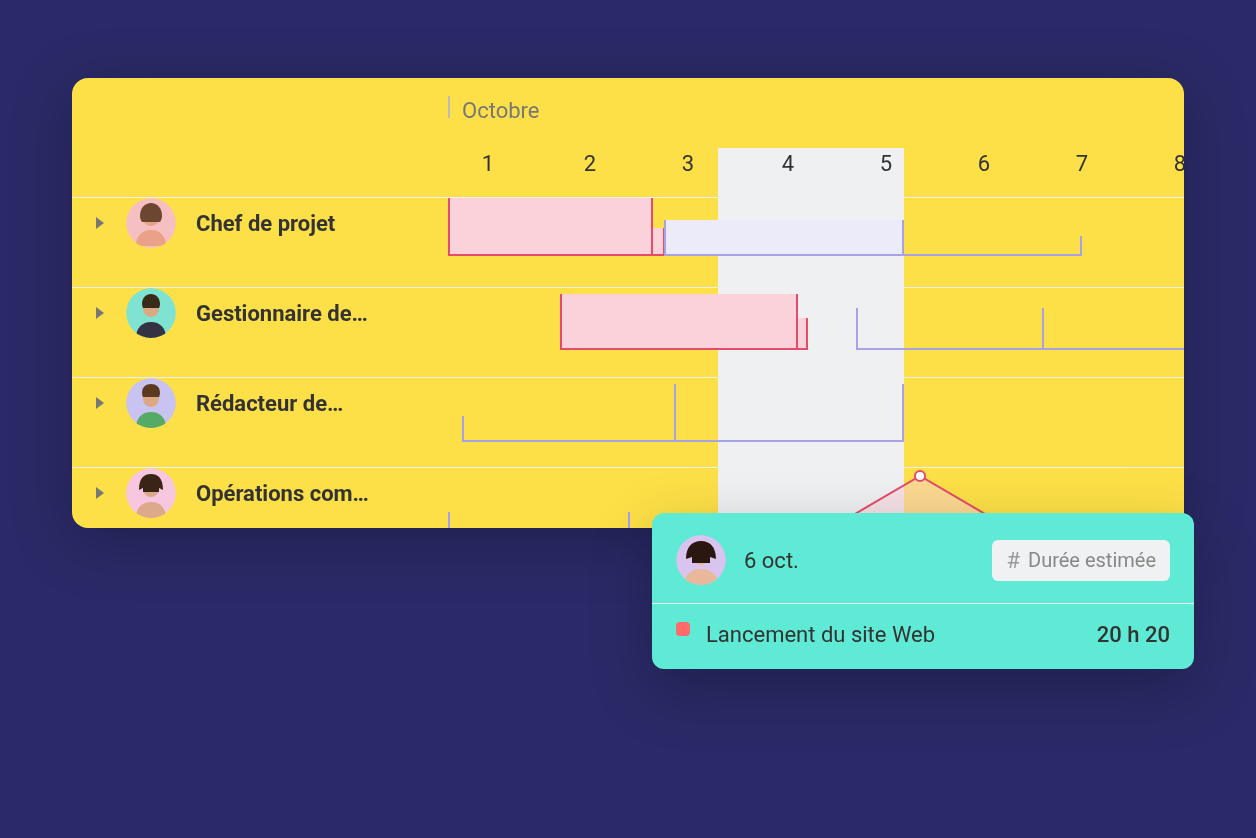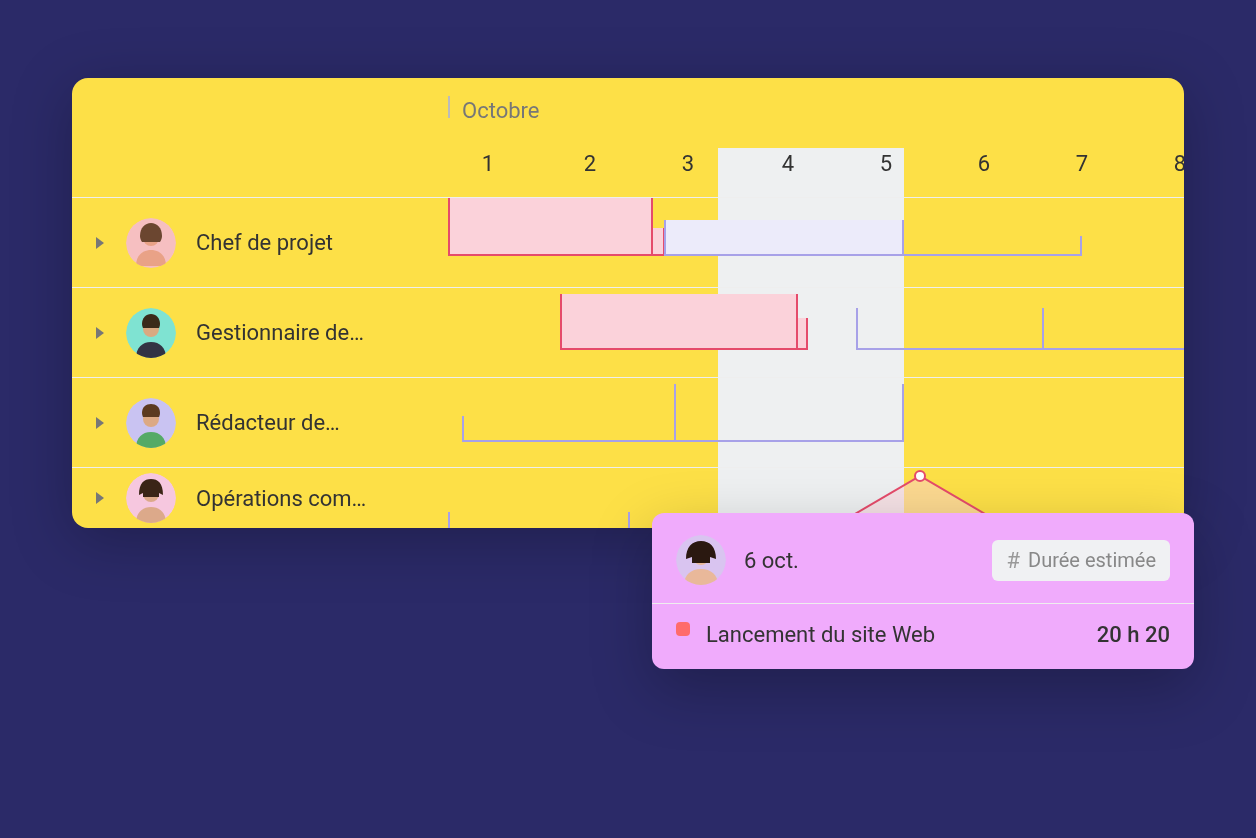--- a/index.html
+++ b/index.html
@@ -65,22 +65,23 @@
     background: #eef0f1;
     z-index: 0;
   }
 
   
   .rows { position: relative; }
   .row {
     height: 90px;
     border-bottom: 1px solid #eee;
     display: flex;
-    align-items: center;
+    align-items: flex-start;
     position: relative;
+    font-weight: bold;
   }
   .row:last-child { border-bottom: none; }
   .row-left {
     width: 376px;
     display: flex;
     align-items: center;
     padding-left: 24px;
     z-index: 2;
     background: transparent;
   }
@@ -136,21 +137,21 @@
     position: absolute;
     pointer-events: none;
   }
 
   
   .tooltip {
     position: absolute;
     left: 652px;
     top: 513px;
     width: 542px;
-    background: #f0abfc;
+    background: #5eead4;
     border-radius: 12px;
     box-shadow: 0 20px 60px rgba(0,0,0,.25);
     z-index: 10;
     padding-bottom: 4px;
   }
   .tt-header {
     display: flex;
     align-items: center;
     padding: 22px 24px 18px 24px;
   }

